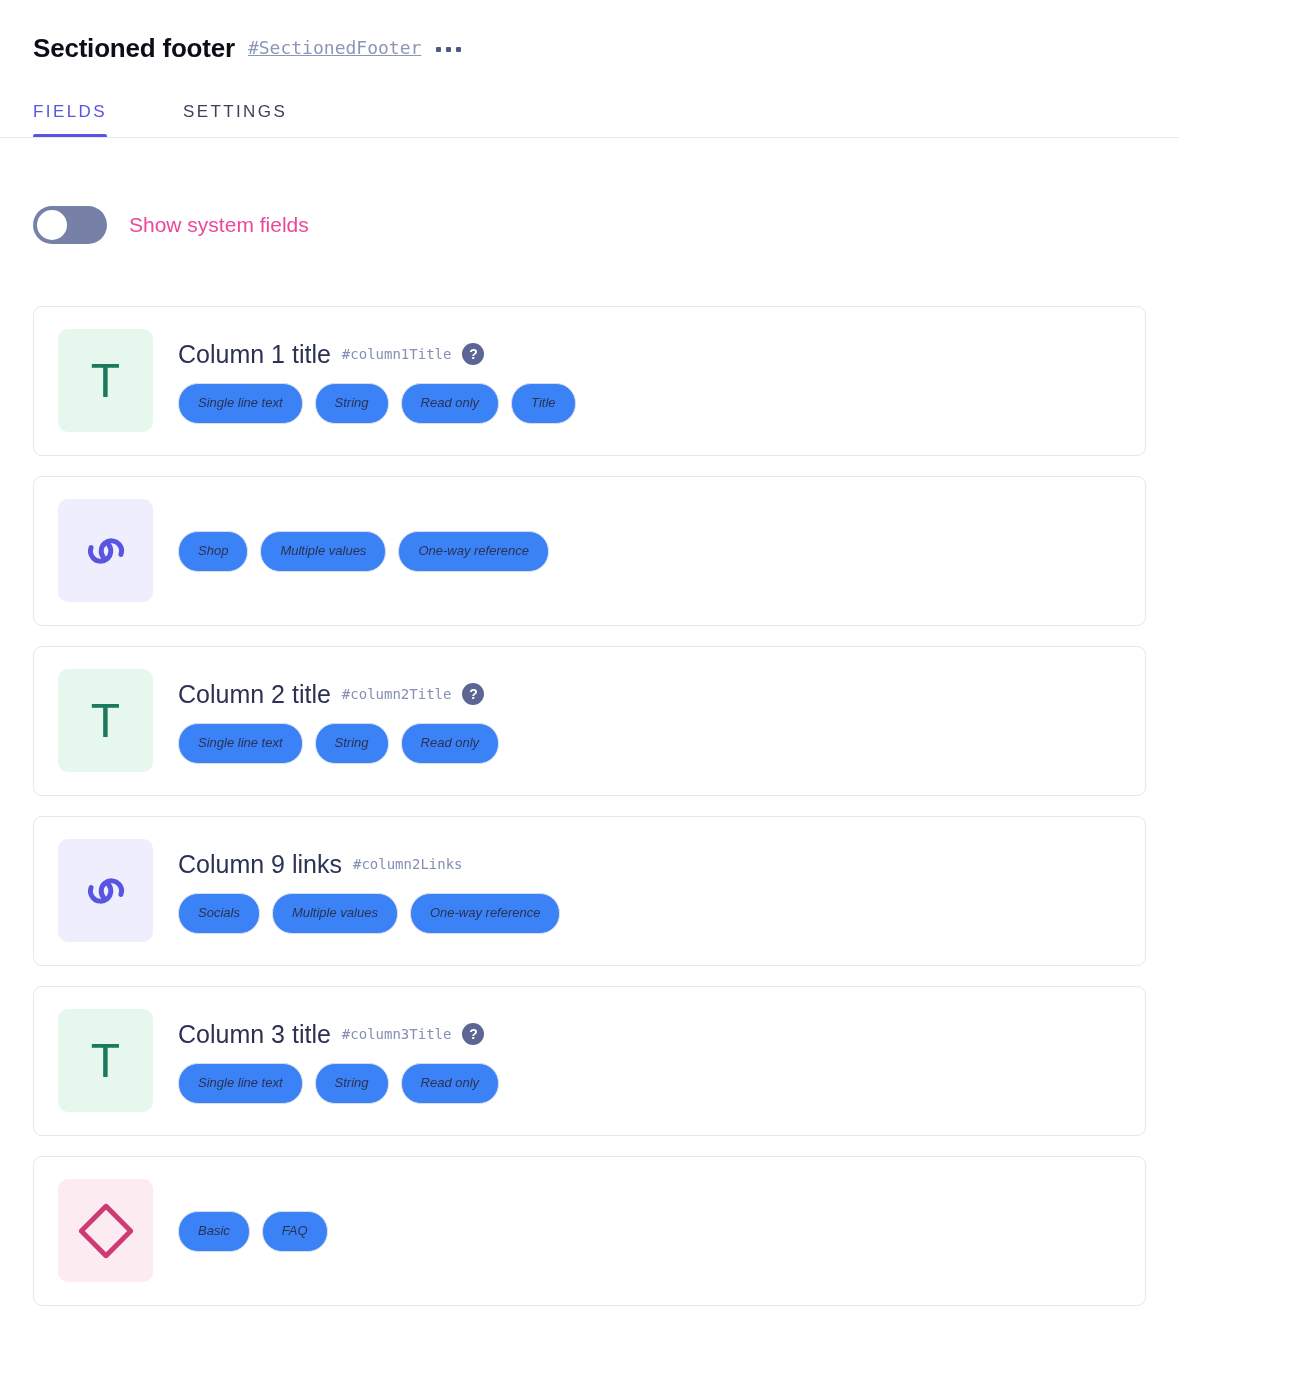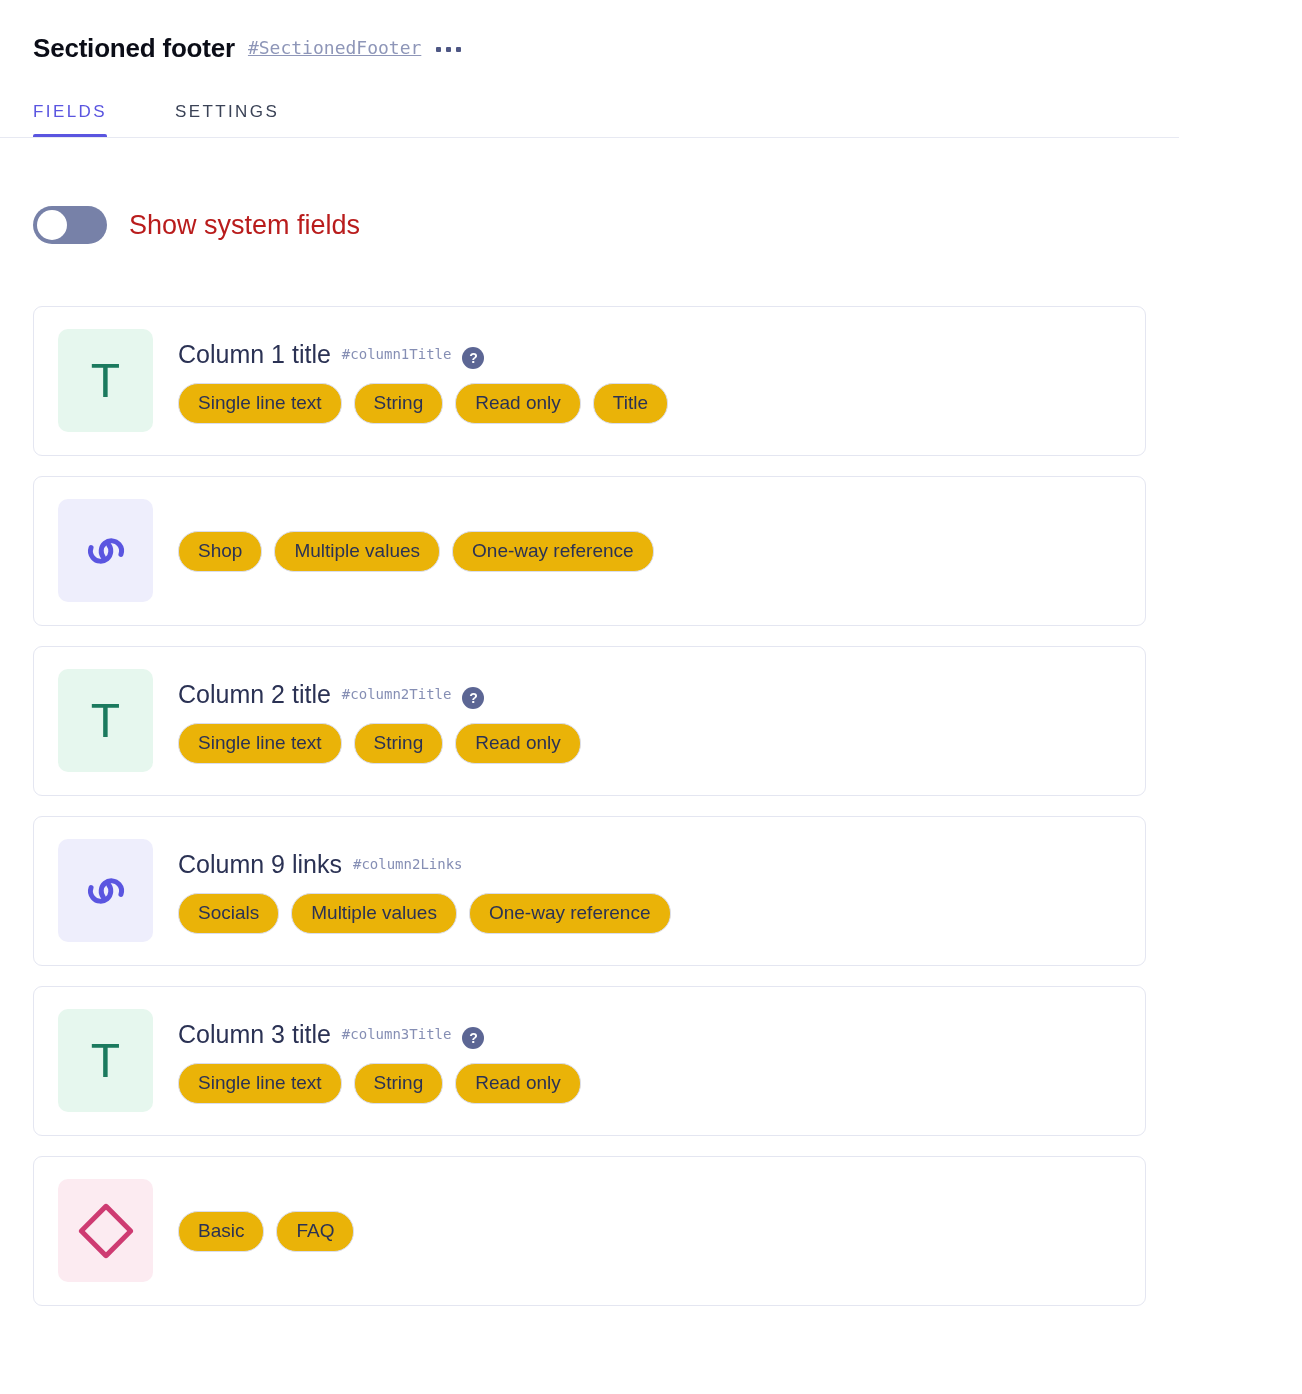--- a/index.html
+++ b/index.html
@@ -62,21 +62,21 @@
     height: 5px;
     background: #4E5784;
     border-radius: 1px;
   }
 
   
   .tabs {
     position: relative;
     display: flex;
     align-items: flex-end;
-    gap: 0px;
+    gap: 8px;
     margin-top: 22px;
     height: 50px;
   }
 
   .tab {
     position: relative;
     font-size: 17px;
     letter-spacing: 2.4px;
     font-weight: normal;
     padding: 0 24px 16px 24px;
@@ -131,22 +131,22 @@
     position: absolute;
     top: 4px;
     left: 4px;
     width: 30px;
     height: 30px;
     border-radius: 50%;
     background: #ffffff;
   }
 
   .toggle-label {
-    font-size: 27px;
-    color: #b91c1c;
+    font-size: 21px;
+    color: #ec4899;
     line-height: 26px;
   }
 
   
   .field-list {
     margin: 62px 0 0 0;
     padding: 0 33px;
     display: flex;
     flex-direction: column;
     gap: 20px;
@@ -197,21 +197,21 @@
     display: flex;
     flex-direction: column;
     justify-content: center;
     gap: 14px;
     flex: 1;
     min-width: 0;
   }
 
   .field-name-row {
     display: flex;
-    align-items: flex-end;
+    align-items: center;
     gap: 11px;
     flex-wrap: nowrap;
   }
 
   .field-name {
     font-size: 25px;
     color: #2B3254;
     line-height: 30px;
     white-space: nowrap;
   }
@@ -245,25 +245,26 @@
     display: flex;
     align-items: center;
     gap: 12px;
     flex-wrap: wrap;
   }
 
   .tag {
     border: 1px solid #DADDEC;
     border-radius: 20px;
     padding: 7px 19px 8px 19px;
-    font-size: 19px;
+    font-size: 13px;
     color: #2B3254;
-    background: #eab308;
+    background: #3b82f6;
     line-height: 24px;
     white-space: nowrap;
+    font-style: italic;
   }
 </style>
 </head>
 <body>
 
 <div class="page">
 
   <div class="header">
 
     <div class="title-row">

